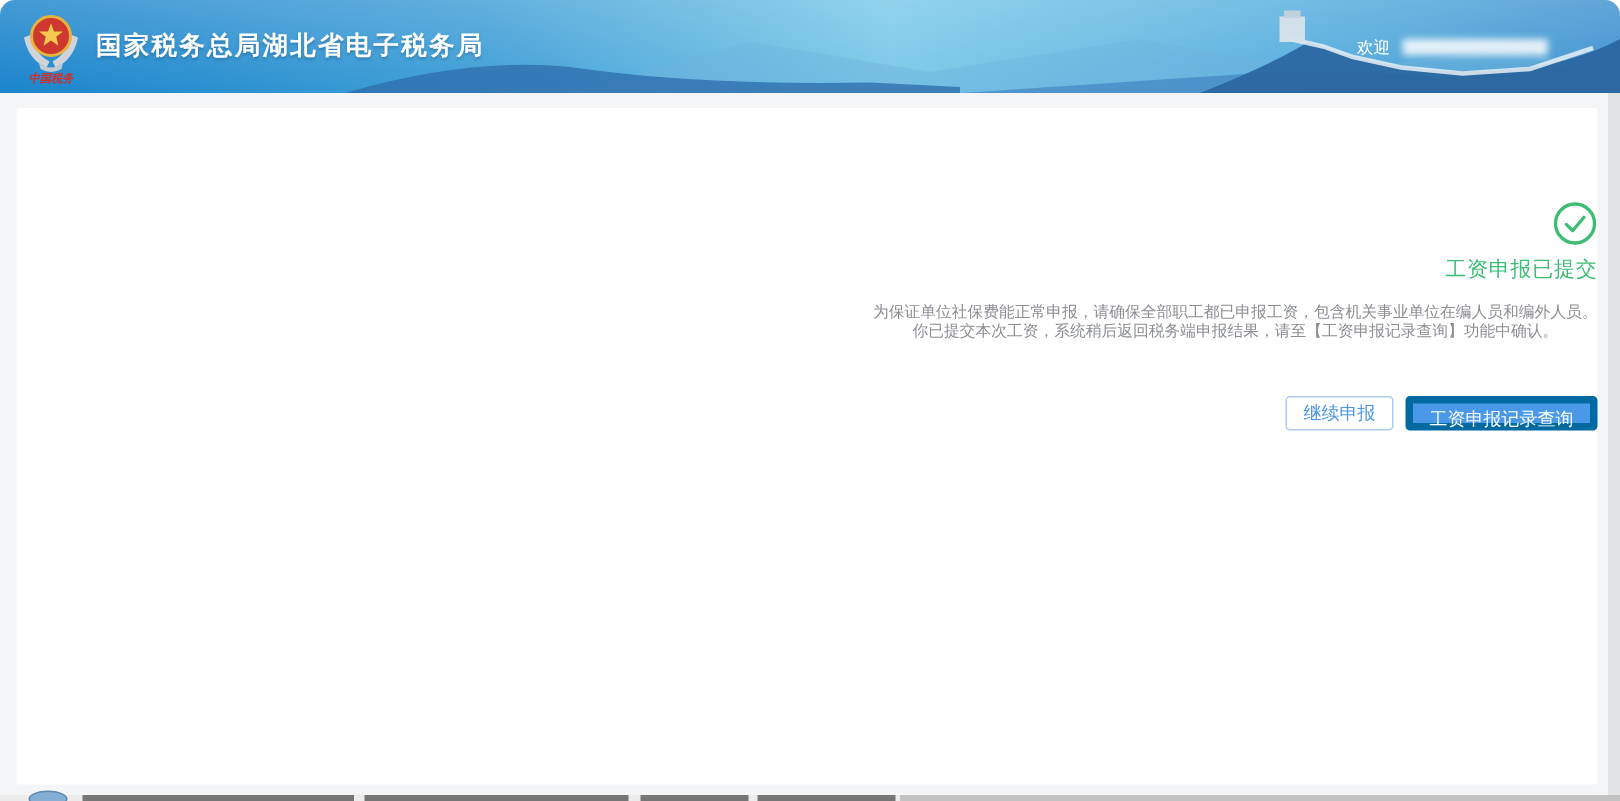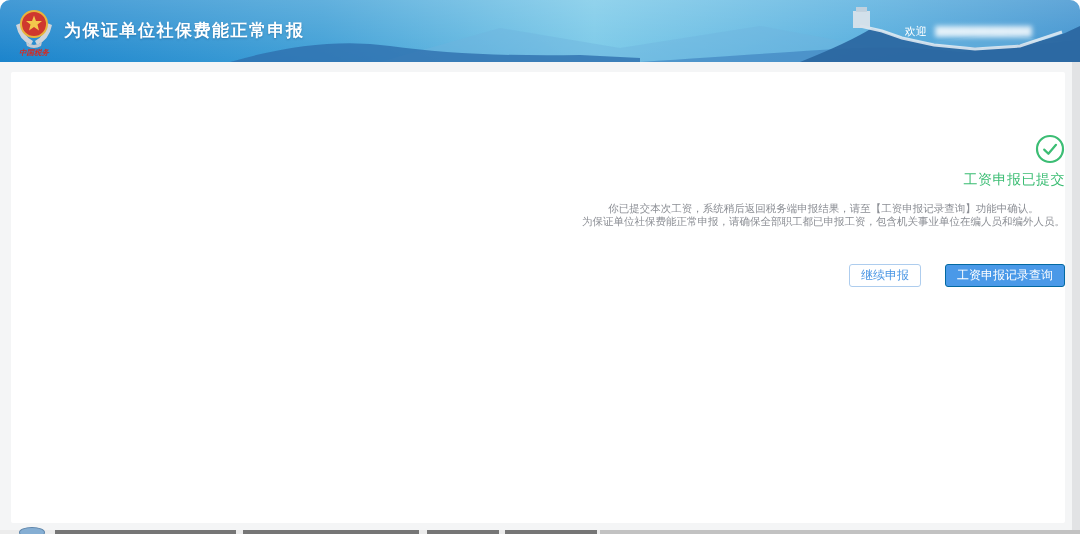--- a/index.html
+++ b/index.html
@@ -29,27 +29,27 @@
   .main-panel{
     position:absolute;left:11px;top:72px;width:1054px;height:451px;
     background:#ffffff;border-radius:2px;
   }
   .result{
     display:flex;flex-direction:column;align-items:flex-end;padding-top:62px;text-align:center;
   }
   .check-icon{width:30px;height:30px;}
   .result-title{margin-top:7px;font-size:14px;color:#3cbd74;letter-spacing:.5px;}
   .result-desc{margin-top:13px;font-size:10.5px;line-height:13px;color:#8b8e94;}
-  .btn-row{display:flex;gap:24px;margin-top:36px;align-items:center;margin-left:36px;}
+  .btn-row{display:flex;gap:8px;margin-top:36px;align-items:center;margin-left:36px;}
   .btn{
     box-sizing:border-box;height:23px;padding:0 11px;font-size:12px;line-height:21px;
     border-radius:3px;cursor:pointer;font-family:inherit;white-space:nowrap;
   }
   .btn-outline{background:#ffffff;border:1px solid #aecdee;color:#4a96e4;}
-  .btn-primary{background:#4a99e8;border:1px solid #0369a1;color:#ffffff;}
+  .btn-primary{background:#4a99e8;border:5px solid #0369a1;color:#ffffff;}
   
   .scrollbar-track{position:absolute;right:0;top:62px;width:8px;height:468px;background:#e2e3e5;}
   
   .taskbar{position:absolute;left:0;bottom:0;width:1080px;height:4px;background:#ececec;}
   .tb-seg{position:absolute;top:0;height:4px;background:#767676;}
   .tb-seg.light{background:#c2c2c2;}
   .tb-blob{
     position:absolute;left:19px;bottom:-4px;width:24px;height:9px;border-radius:50%;
     background:#85aed3;border:1px solid #5f86ab;
   }
@@ -88,41 +88,41 @@
     <svg class="logo" viewBox="0 0 40 48" aria-hidden="true">
       <path d="M2,18 Q5,33 17,38 L19,34 Q9,29 7,16 Z" fill="#cfd4da"></path>
       <path d="M38,18 Q35,33 23,38 L21,34 Q31,29 33,16 Z" fill="#cfd4da"></path>
       <path d="M12,35 Q20,41 28,35 L27,39 Q20,43 13,39 Z" fill="#c4cad1"></path>
       <circle cx="20" cy="17" r="13" fill="#cf382e"></circle>
       <circle cx="20" cy="17" r="13" fill="none" stroke="#e8b33c" stroke-width="2"></circle>
       <path d="M20,8.5 L22,14 L28,14 L23.5,17.5 L25,23.5 L20,20 L15,23.5 L16.5,17.5 L12,14 L18,14 Z" fill="#f2c94c"></path>
       <text x="20" y="47.5" text-anchor="middle" font-size="7.5" fill="#d42b23" font-weight="bold" font-style="italic">中国税务</text>
     </svg>
 
-    <div class="header-title">为保证单位社保费能正常申报</div>
+    <div class="header-title">国家税务总局湖北省电子税务局</div>
 
     <div class="welcome-wrap">
       <span>欢迎</span>
       <span class="company-blur">████████████████</span>
     </div>
   </div>
 
   <div class="main-panel">
     <div class="result">
 
       <svg class="check-icon" viewBox="0 0 30 30" aria-hidden="true">
         <circle cx="15" cy="15" r="13" fill="none" stroke="#3cbd74" stroke-width="2.2"></circle>
         <path d="M9.2,15.6 L13.4,19.8 L21,10.8" fill="none" stroke="#3cbd74" stroke-width="2.2" stroke-linecap="round" stroke-linejoin="round"></path>
       </svg>
 
       <div class="result-title">工资申报已提交</div>
 
       <div class="result-desc">
+        <div>为保证单位社保费能正常申报，请确保全部职工都已申报工资，包含机关事业单位在编人员和编外人员。</div>
         <div>你已提交本次工资，系统稍后返回税务端申报结果，请至【工资申报记录查询】功能中确认。</div>
-        <div>为保证单位社保费能正常申报，请确保全部职工都已申报工资，包含机关事业单位在编人员和编外人员。</div>
       </div>
 
       <div class="btn-row">
         <button class="btn btn-outline">继续申报</button>
         <button class="btn btn-primary">工资申报记录查询</button>
       </div>
 
     </div>
   </div>
 

